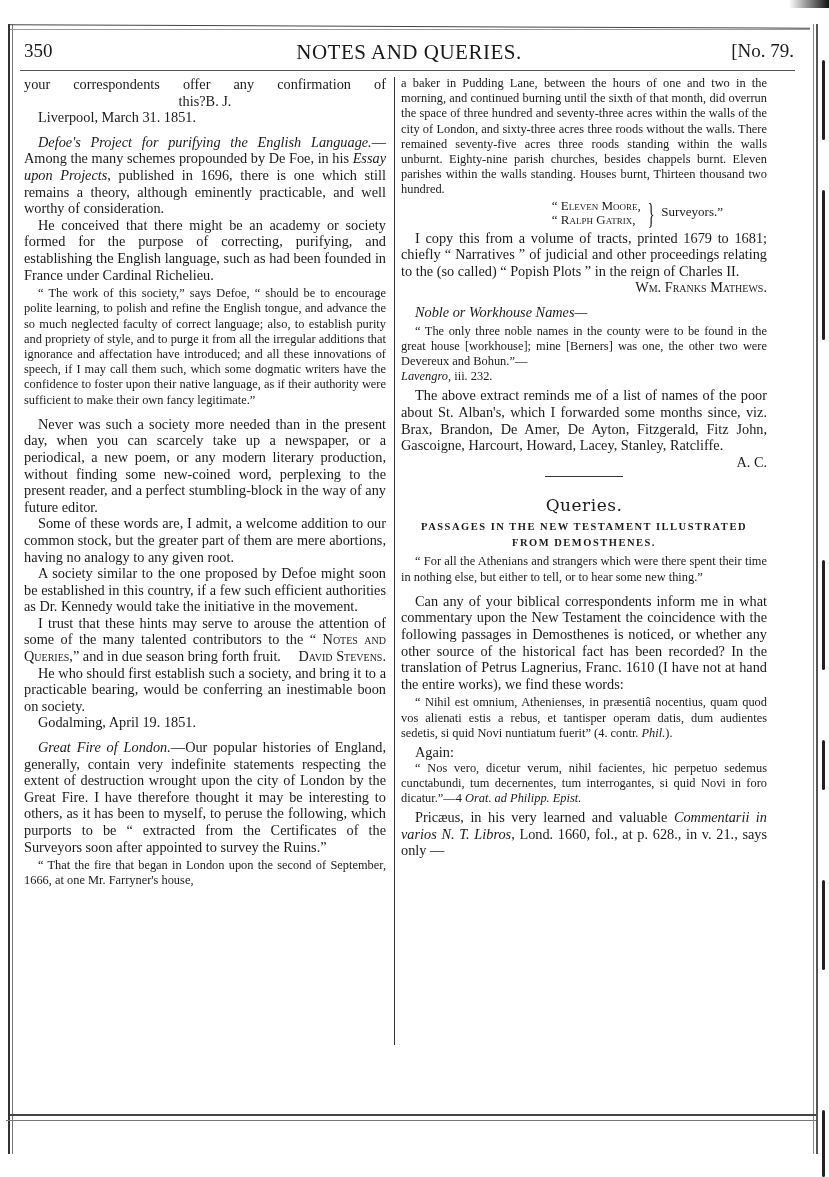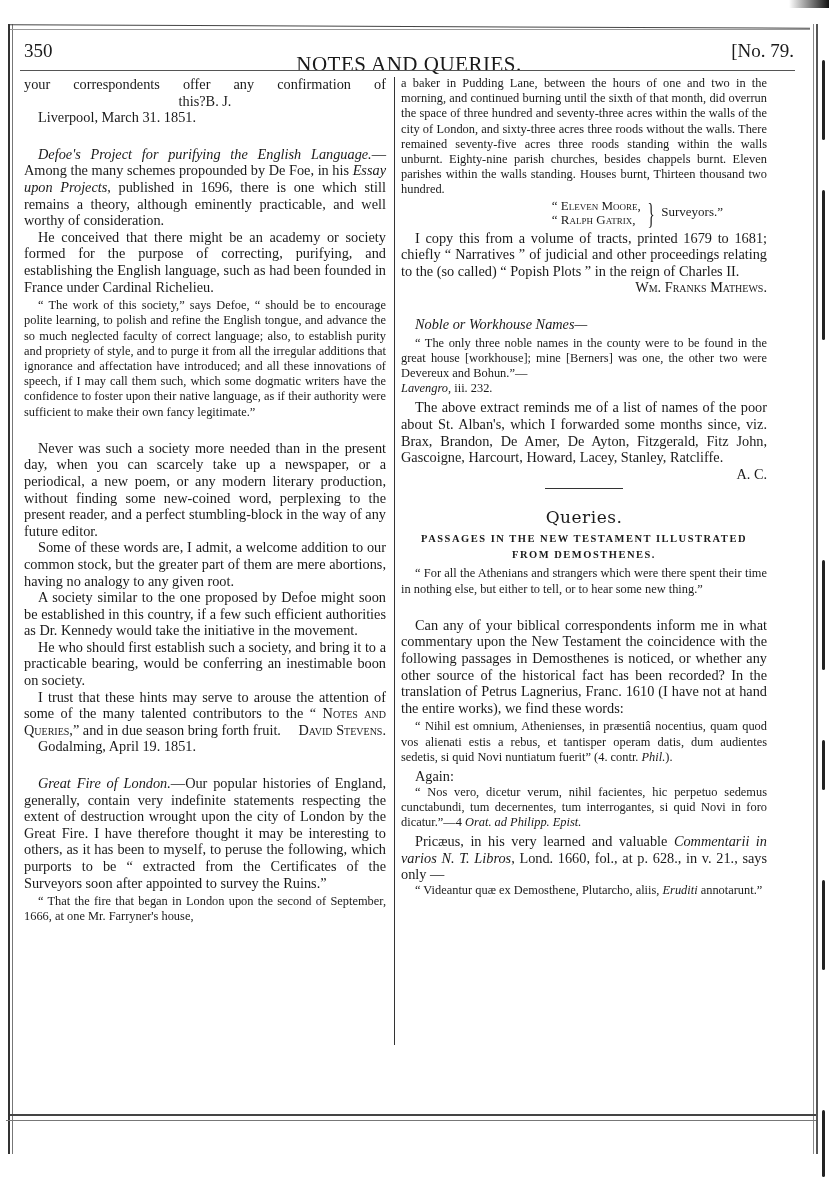--- a/index.html
+++ b/index.html
@@ -10,39 +10,39 @@
     .page-frame::before { content: ""; position: absolute; left: 2px; top: 0; bottom: 0;
                   border-left: 1px solid #777; }
     .page-frame::after { content: ""; position: absolute; right: 2px; top: 0; bottom: 0;
                   border-right: 1px solid #888; }
     .rule-top { position: absolute; left: 10px; top: 26px; width: 800px; height: 0;
                 border-top: 1.5px solid #444; transform: rotate(0.25deg); }
     .rule-top2 { position: absolute; left: 10px; top: 29px; width: 800px; height: 0;
                 border-top: 1px solid #999; }
     .header { position: absolute; left: 24px; top: 40px; width: 770px; height: 28px; }
     .page-num { position: absolute; left: 0; top: 0; font-size: 19px; }
-    .journal-title { position: absolute; left: 0; right: 0; top: 12px; text-align: center;
+    .journal-title { position: absolute; left: 0; right: 0; top: 0; text-align: center;
                      font-size: 21px; letter-spacing: 0.5px; }
     .issue-num { position: absolute; right: 0; top: 0; font-size: 19px; }
     .rule-head { position: absolute; left: 20px; top: 70px; width: 775px; height: 0;
                  border-top: 1.5px solid #555; }
     .col-divider { position: absolute; left: 394px; top: 77px; height: 968px; width: 0;
                    border-left: 1.5px solid #333; }
     .rule-bottom { position: absolute; left: 10px; top: 1114px; width: 806px; height: 0;
                    border-top: 2px solid #444; }
     .rule-bottom2 { position: absolute; left: 6px; top: 1120px; width: 810px; height: 0;
                    border-top: 1.5px solid #777; }
     .col { position: absolute; top: 76px; font-size: 14.3px; line-height: 16.6px;
            text-align: justify; }
     .col-left { left: 24px; width: 362px; }
     .col-right { left: 401px; width: 366px; }
     p { margin: 0; }
     .indent { text-indent: 14px; }
     .small { font-size: 12.4px; line-height: 15.2px; }
-    .gap { margin-top: 20px; }
+    .gap { margin-top: 8px; }
     .gap-s { margin-top: 3px; }
     .sc { font-variant: small-caps; }
     .sig { text-align: right; font-variant: small-caps; }
     .place { padding-left: 14px; }
     .jl { text-align: justify; text-align-last: justify; }
     .surveyors { display: flex; justify-content: flex-end; align-items: center;
                  padding-right: 44px; font-size: 13px; margin-top: 1px; }
     .surveyors .names { font-variant: small-caps; line-height: 14px; }
     .surveyors .brace { font-size: 30px; line-height: 26px; margin: 0 3px; transform: scaleX(0.5); }
     .sec-rule { width: 78px; margin: 22px auto 20px auto; border-top: 1.5px solid #333; }
@@ -84,22 +84,22 @@
     <span>B. J.</span>
   </p>
   <p class="place">Liverpool, March 31. 1851.</p>
 
   <p class="indent gap"><i>Defoe's Project for purifying the English Language.</i><span>—Among the many schemes propounded by De Foe, in his </span><i>Essay upon Projects</i><span>, published in 1696, there is one which still remains a theory, although eminently practicable, and well worthy of consideration.</span></p>
   <p class="indent">He conceived that there might be an academy or society formed for the purpose of correcting, purifying, and establishing the English language, such as had been founded in France under Cardinal Richelieu.</p>
   <p class="indent small gap-s">“ The work of this society,” says Defoe, “ should be to encourage polite learning, to polish and refine the English tongue, and advance the so much neglected faculty of correct language; also, to establish purity and propriety of style, and to purge it from all the irregular additions that ignorance and affectation have introduced; and all these innovations of speech, if I may call them such, which some dogmatic writers have the confidence to foster upon their native language, as if their authority were sufficient to make their own fancy legitimate.”</p>
   <p class="indent gap">Never was such a society more needed than in the present day, when you can scarcely take up a newspaper, or a periodical, a new poem, or any modern literary production, without finding some new-coined word, perplexing to the present reader, and a perfect stumbling-block in the way of any future editor.</p>
   <p class="indent">Some of these words are, I admit, a welcome addition to our common stock, but the greater part of them are mere abortions, having no analogy to any given root.</p>
   <p class="indent">A society similar to the one proposed by Defoe might soon be established in this country, if a few such efficient authorities as Dr. Kennedy would take the initiative in the movement.</p>
+  <p class="indent"><span>I trust that these hints may serve to arouse the attention of some of the many talented contributors to the “ </span><span class="sc">Notes and Queries</span><span>,” and in due season bring forth fruit.</span> <span class="sc" style="float:right;">David Stevens.</span></p>
   <p class="indent">He who should first establish such a society, and bring it to a practicable bearing, would be conferring an inestimable boon on society.</p>
-  <p class="indent"><span>I trust that these hints may serve to arouse the attention of some of the many talented contributors to the “ </span><span class="sc">Notes and Queries</span><span>,” and in due season bring forth fruit.</span> <span class="sc" style="float:right;">David Stevens.</span></p>
   <p class="place">Godalming, April 19. 1851.</p>
 
   <p class="indent gap"><i>Great Fire of London.</i><span>—Our popular histories of England, generally, contain very indefinite statements respecting the extent of destruction wrought upon the city of London by the Great Fire. I have therefore thought it may be interesting to others, as it has been to myself, to peruse the following, which purports to be “ extracted from the Certificates of the Surveyors soon after appointed to survey the Ruins.”</span></p>
   <p class="indent small gap-s">“ That the fire that began in London upon the second of September, 1666, at one Mr. Farryner's house,</p>
 </div>
 
 <div class="col col-right">
   <p class="small">a baker in Pudding Lane, between the hours of one and two in the morning, and continued burning until the sixth of that month, did overrun the space of three hundred and seventy-three acres within the walls of the city of London, and sixty-three acres three roods without the walls. There remained seventy-five acres three roods standing within the walls unburnt. Eighty-nine parish churches, besides chappels burnt. Eleven parishes within the walls standing. Houses burnt, Thirteen thousand two hundred.</p>
   <div class="surveyors">
     <div class="names">
@@ -122,17 +122,16 @@
     <div>PASSAGES IN THE NEW TESTAMENT ILLUSTRATED</div>
     <div>FROM DEMOSTHENES.</div>
   </div>
 
   <p class="indent small gap-s">“ For all the Athenians and strangers which were there spent their time in nothing else, but either to tell, or to hear some new thing.”</p>
   <p class="indent gap">Can any of your biblical correspondents inform me in what commentary upon the New Testament the coincidence with the following passages in Demosthenes is noticed, or whether any other source of the historical fact has been recorded? In the translation of Petrus Lagnerius, Franc. 1610 (I have not at hand the entire works), we find these words:</p>
   <p class="indent small gap-s"><span>“ Nihil est omnium, Athenienses, in præsentiâ nocentius, quam quod vos alienati estis a rebus, et tantisper operam datis, dum audientes sedetis, si quid Novi nuntiatum fuerit” (4. contr. </span><i>Phil.</i><span>).</span></p>
   <p class="indent gap-s">Again:</p>
   <p class="indent small"><span>“ Nos vero, dicetur verum, nihil facientes, hic perpetuo sedemus cunctabundi, tum decernentes, tum interrogantes, si quid Novi in foro dicatur.”—4 </span><i>Orat. ad Philipp. Epist.</i></p>
   <p class="indent gap-s"><span>Pricæus, in his very learned and valuable </span><i>Commentarii in varios N. T. Libros</i><span>, Lond. 1660, fol., at p. 628., in v. 21., says only —</span></p>
-  <p class="indent small"><span>“ Videantur quæ ex Demosthene, Plutarcho, aliis, </span><i>Eruditi</i><span> annotarunt.”</span></p>
 </div>
 
 <div class="rule-bottom"></div>
 <div class="rule-bottom2"></div>
 
 </body></html>

